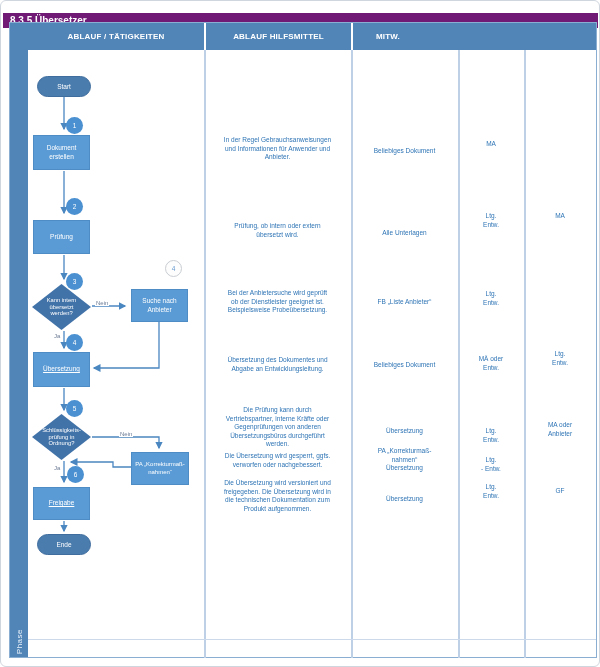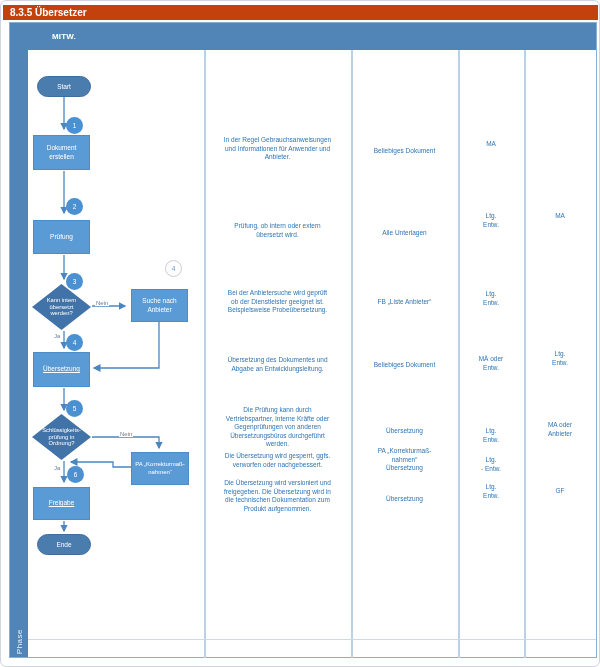--- a/index.html
+++ b/index.html
@@ -1,20 +1,20 @@
 <!DOCTYPE html>
 <html><head>
 <meta charset="utf-8">
 <style>
   * { margin:0; padding:0; box-sizing:border-box; }
   body { font-family:"Liberation Sans", sans-serif; background:#fff; }
   .page { position:relative; width:600px; height:667px; background:#fff;
           border:1px solid #cfd6dd; border-radius:6px; overflow:hidden; }
   .abs { position:absolute; }
-  .titlebar { left:2px; top:4px; width:595px; height:15px; background:#c2410c;
+  .titlebar { left:2px; top:12px; width:595px; height:15px; background:#701a75;
               color:#fff; font-size:10px; font-weight:bold; line-height:15px; padding-left:7px; }
   .table-border { left:8px; top:21px; width:588px; height:636px; border:1px solid #8aadd2; background:transparent; }
   .phase-strip { left:9px; top:22px; width:18px; height:634px; background:#5185b8; }
   .phase-wrap { left:9px; top:627px; width:18px; height:28px; display:flex; align-items:center; justify-content:center; }
   .phase-label { writing-mode:vertical-rl; transform:rotate(180deg); color:#e9f1f9; font-size:8px; letter-spacing:0.5px; }
   .headband { left:27px; top:22px; width:568px; height:27px; background:#5185b8; display:flex; }
   .hcell { color:#fff; font-weight:bold; font-size:8px; letter-spacing:0.2px;
            display:flex; align-items:center; justify-content:center; border-left:2px solid #ffffff; }
   .hcell:first-child { border-left:none; }
   .vsep { top:49px; height:608px; width:2px; background:#bdd0e6; }
@@ -41,20 +41,22 @@
   <div class="abs titlebar">8.3.5 Übersetzer</div>
 
   <div class="abs table-border"></div>
 
   <div class="abs phase-strip"></div>
   <div class="abs phase-wrap">
     <span class="phase-label">Phase</span>
   </div>
 
   <div class="abs headband">
+    <div class="hcell" style="width:176px">ABLAUF / TÄTIGKEITEN</div>
+    <div class="hcell" style="width:147px">ABLAUF HILFSMITTEL</div>
     <div class="hcell" style="width:72px">MITW.</div>
   </div>
 
   <div class="abs vsep" style="left:203px"></div>
   <div class="abs vsep" style="left:350px"></div>
   <div class="abs vsep" style="left:457px"></div>
   <div class="abs vsep" style="left:523px"></div>
   <div class="abs botline"></div>
 
   <svg class="abs conn" width="600" height="667">

